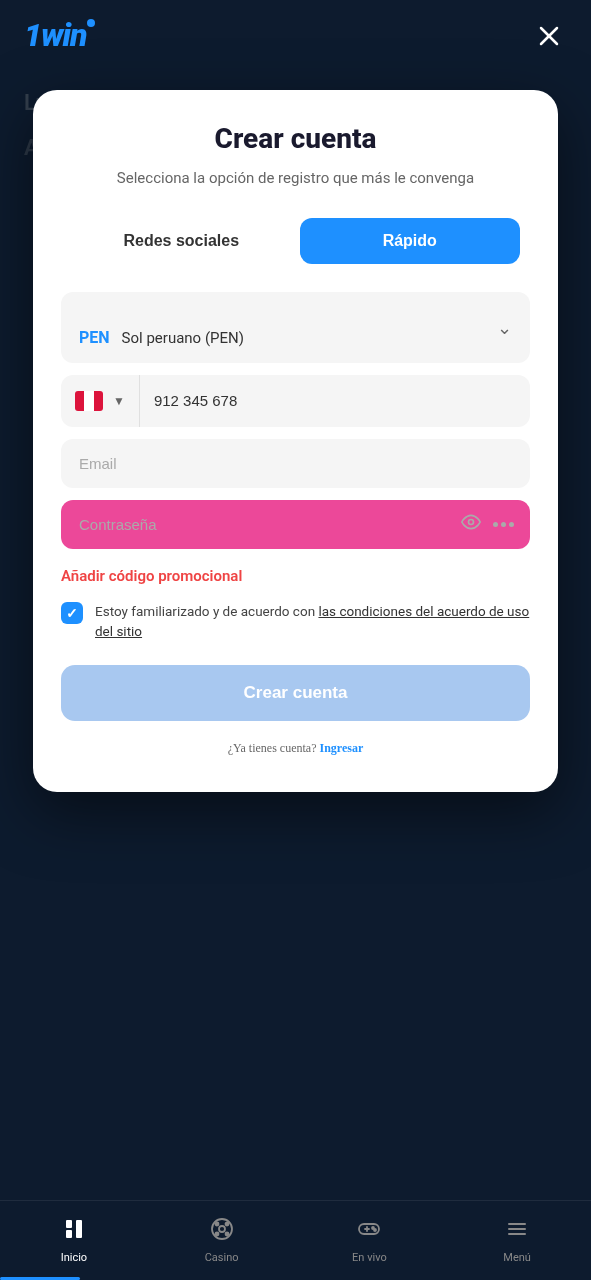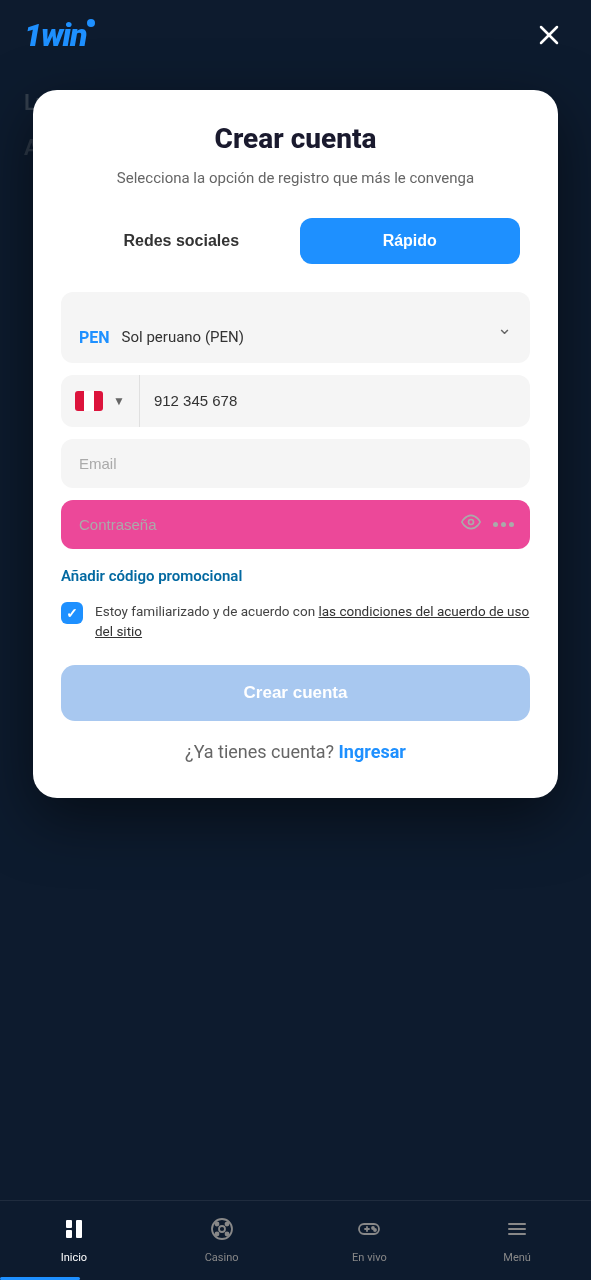--- a/index.html
+++ b/index.html
@@ -11,23 +11,23 @@
       font-family: -apple-system, BlinkMacSystemFont, 'Segoe UI', Roboto, sans-serif;
       background-color: #0d1b2e;
       position: relative;
       overflow-x: hidden;
     }
 
     
     .header {
       background-color: #0d1b2e;
       display: flex;
-      align-items: center;
+      align-items: flex-end;
       justify-content: space-between;
-      padding: 32px 24px;
+      padding: 16px 24px;
       height: 70px;
     }
 
     .logo {
       display: flex;
       align-items: center;
       gap: 0;
     }
 
     .logo-text {
@@ -156,21 +156,21 @@
       align-items: center;
       justify-content: space-between;
       background: #f5f5f5;
       border-radius: 12px;
       padding: 16px 18px;
       cursor: pointer;
     }
 
     .currency-label {
       display: flex;
-      align-items: center;
+      align-items: flex-end;
       gap: 12px;
       margin-top: 20px;
     }
 
     .currency-code {
       color: #1e90ff;
       font-size: 16px;
       font-weight: 700;
     }
 
@@ -276,21 +276,21 @@
     }
 
     .eye-icon, .dots-icon {
       color: #aaa;
       font-size: 18px;
       cursor: pointer;
     }
 
     
     .promo-link {
-      color: #0369a1;
+      color: #ef4444;
       font-size: 15px;
       font-weight: 600;
       cursor: pointer;
       margin: 6px 0 16px;
       display: inline-block;
     }
 
     
     .checkbox-row {
       display: flex;
@@ -339,22 +339,23 @@
       padding: 18px;
       font-size: 17px;
       font-weight: 700;
       cursor: pointer;
       margin-bottom: 20px;
     }
 
     
     .login-row {
       text-align: center;
-      font-size: 18px;
+      font-size: 12px;
       color: #666;
+      font-family: Liberation Serif, serif;
     }
 
     .login-link {
       color: #1e90ff;
       font-weight: 700;
       cursor: pointer;
     }
 
     
     .bottom-nav {

